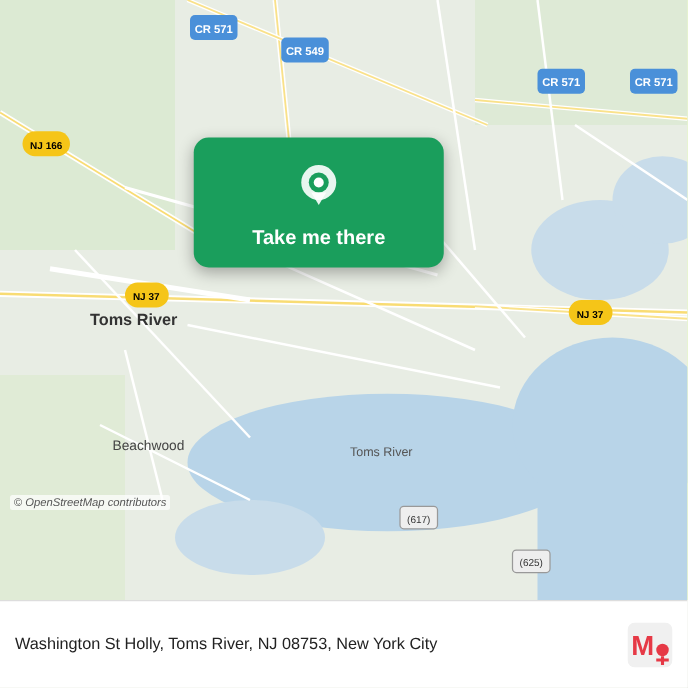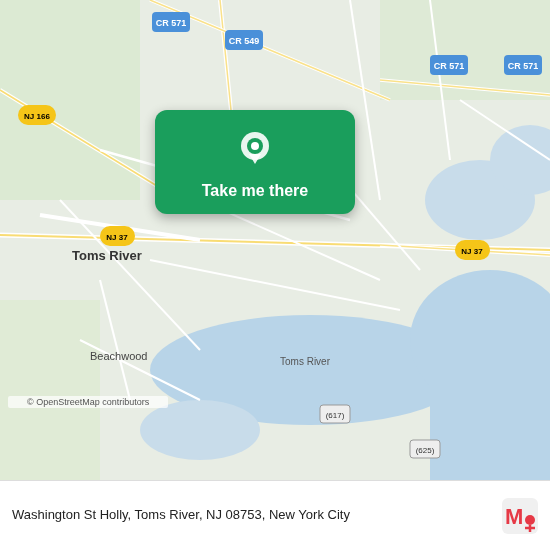--- a/index.html
+++ b/index.html
@@ -94,22 +94,23 @@
       height: 36px;
     }
 
     #openstreetmap-credit {
       position: absolute;
       bottom: 72px;
       left: 8px;
       font-size: 9px;
       color: #555;
       background: rgba(255,255,255,0.7);
-      padding: 1px 19px;
+      padding: 1px 3px;
       border-radius: 2px;
+      font-style: italic;
     }
   </style>
 </head>
 <body>
 
 <div id="map-container">
   <svg id="map-svg" viewBox="0 0 550 480" xmlns="http://www.w3.org/2000/svg">
 
     <rect width="550" height="480" fill="#e8ede4"></rect>
 

